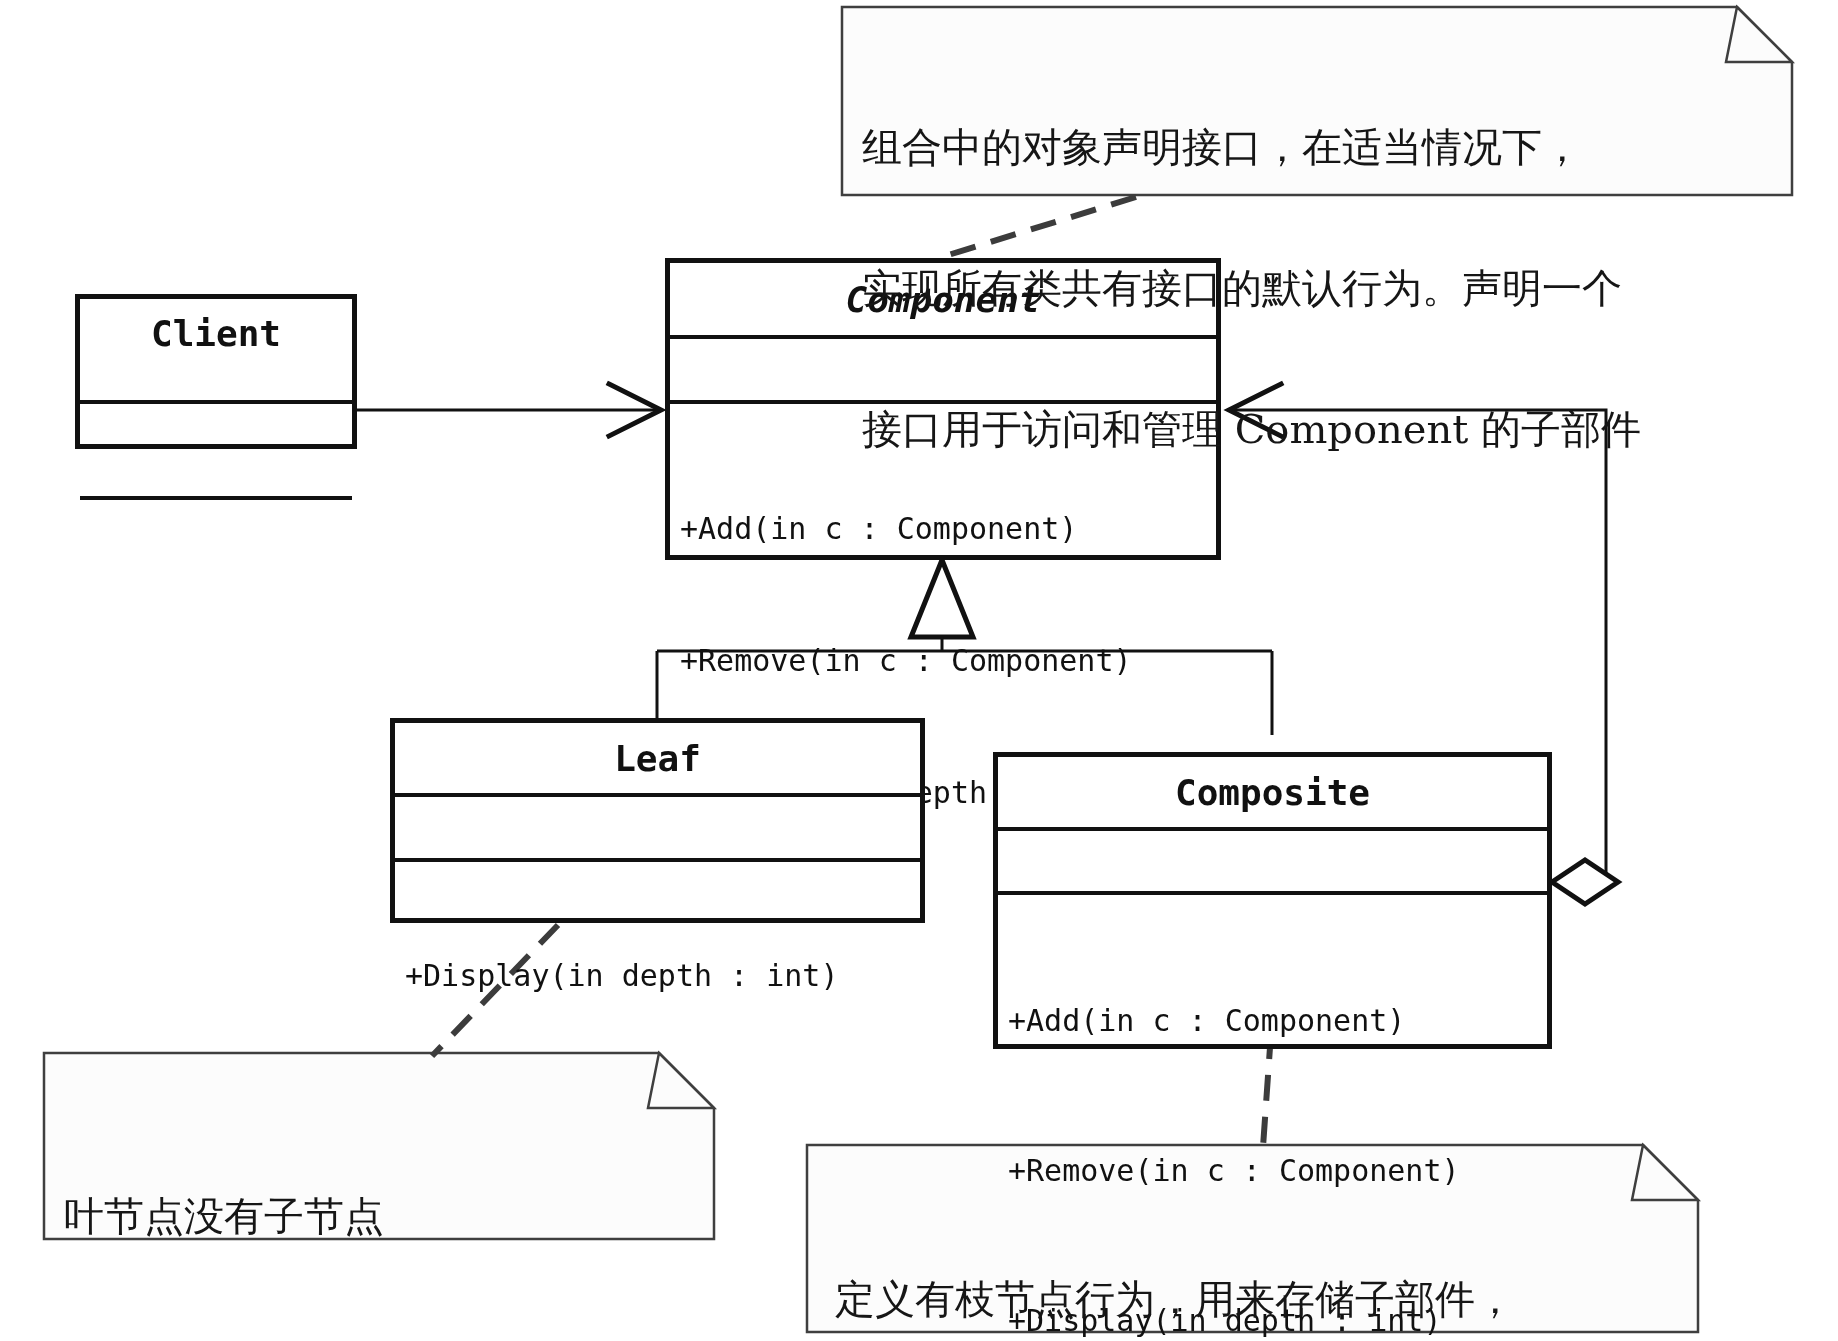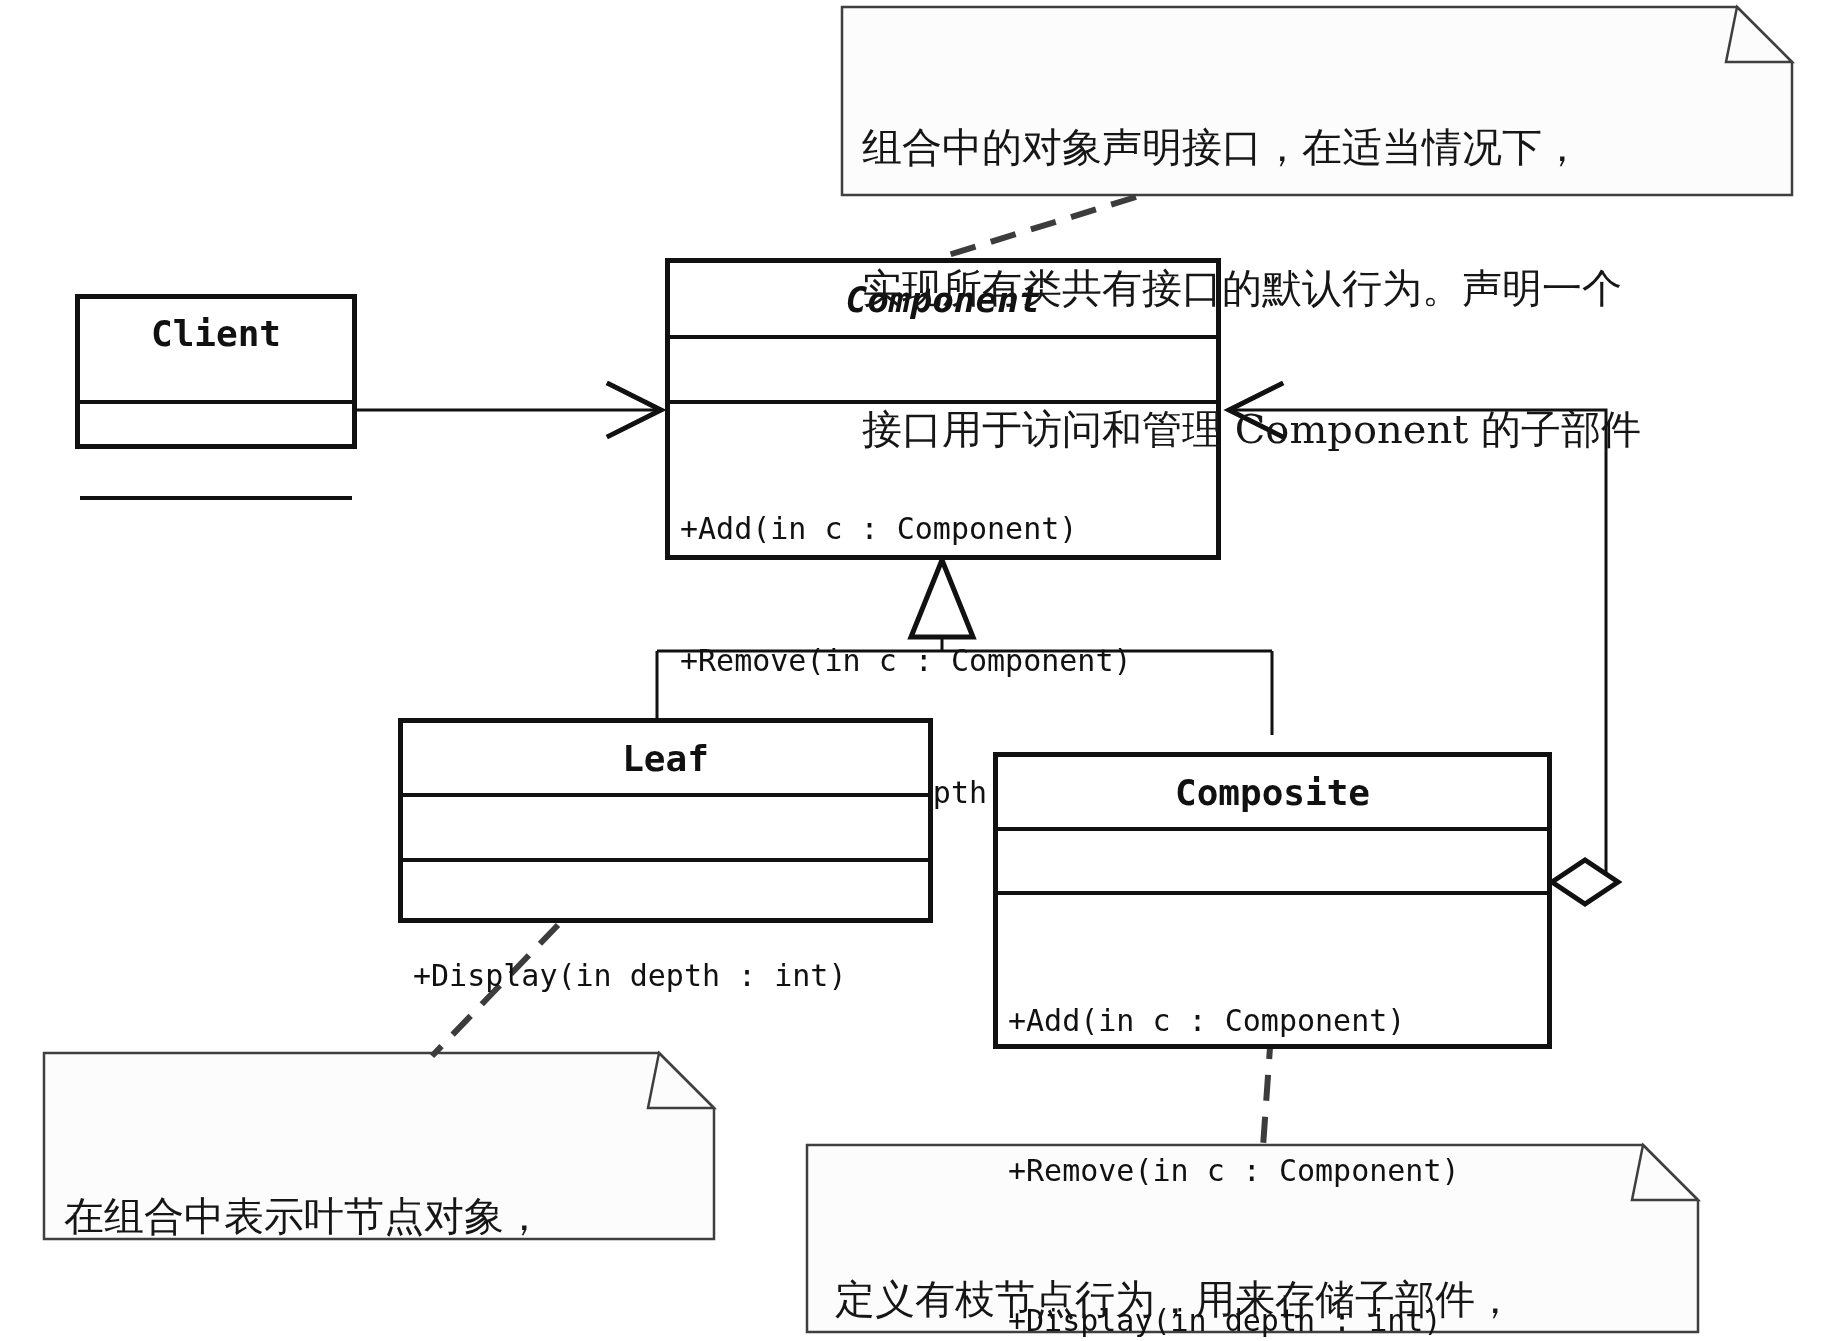--- a/index.html
+++ b/index.html
@@ -93,21 +93,21 @@
   <div class="uml-class" style="left:665px;top:258px;width:556px;height:302px;">
     <div class="uml-title italic" style="height:72px;">Component</div>
     <div class="uml-attrs" style="height:61px;"></div>
     <div class="uml-methods" style="padding-top:15px;line-height:44px;">
       <span class="method-line">+Add(in c : Component)</span>
       <span class="method-line">+Remove(in c : Component)</span>
       <span class="method-line">+Display(in depth : int)</span>
     </div>
   </div>
 
-  <div class="uml-class" style="left:398px;top:718px;width:535px;height:205px;">
+  <div class="uml-class" style="left:390px;top:718px;width:535px;height:205px;">
     <div class="uml-title" style="height:70px;">Leaf</div>
     <div class="uml-attrs" style="height:61px;"></div>
     <div class="uml-methods" style="padding-top:4px;line-height:44px;">
       <span class="method-line">+Display(in depth : int)</span>
     </div>
   </div>
 
   <div class="uml-class" style="left:993px;top:752px;width:559px;height:297px;">
     <div class="uml-title" style="height:70px;">Composite</div>
     <div class="uml-attrs" style="height:60px;"></div>
@@ -118,21 +118,20 @@
     </div>
   </div>
 
   <div class="note-text" style="left:842px;top:7px;width:1048px;height:188px;padding:23px 0 0 20px;line-height:47px;">
     <span class="note-line">组合中的对象声明接口，在适当情况下，</span>
     <span class="note-line">实现所有类共有接口的默认行为。声明一个</span>
     <span class="note-line">接口用于访问和管理 Component 的子部件</span>
   </div>
 
   <div class="note-text" style="left:44px;top:1053px;width:670px;height:186px;padding:43px 0 0 20px;line-height:48px;">
-    <span class="note-line">在组合中表示叶节点对象，</span>
     <span class="note-line">叶节点没有子节点</span>
   </div>
 
   <div class="note-text" style="left:807px;top:1145px;width:891px;height:187px;padding:14px 16px 0 28px;line-height:56px;">
     <span class="note-line">定义有枝节点行为，用来存储子部件，</span>
     
     
   </div>
 
 </div>

